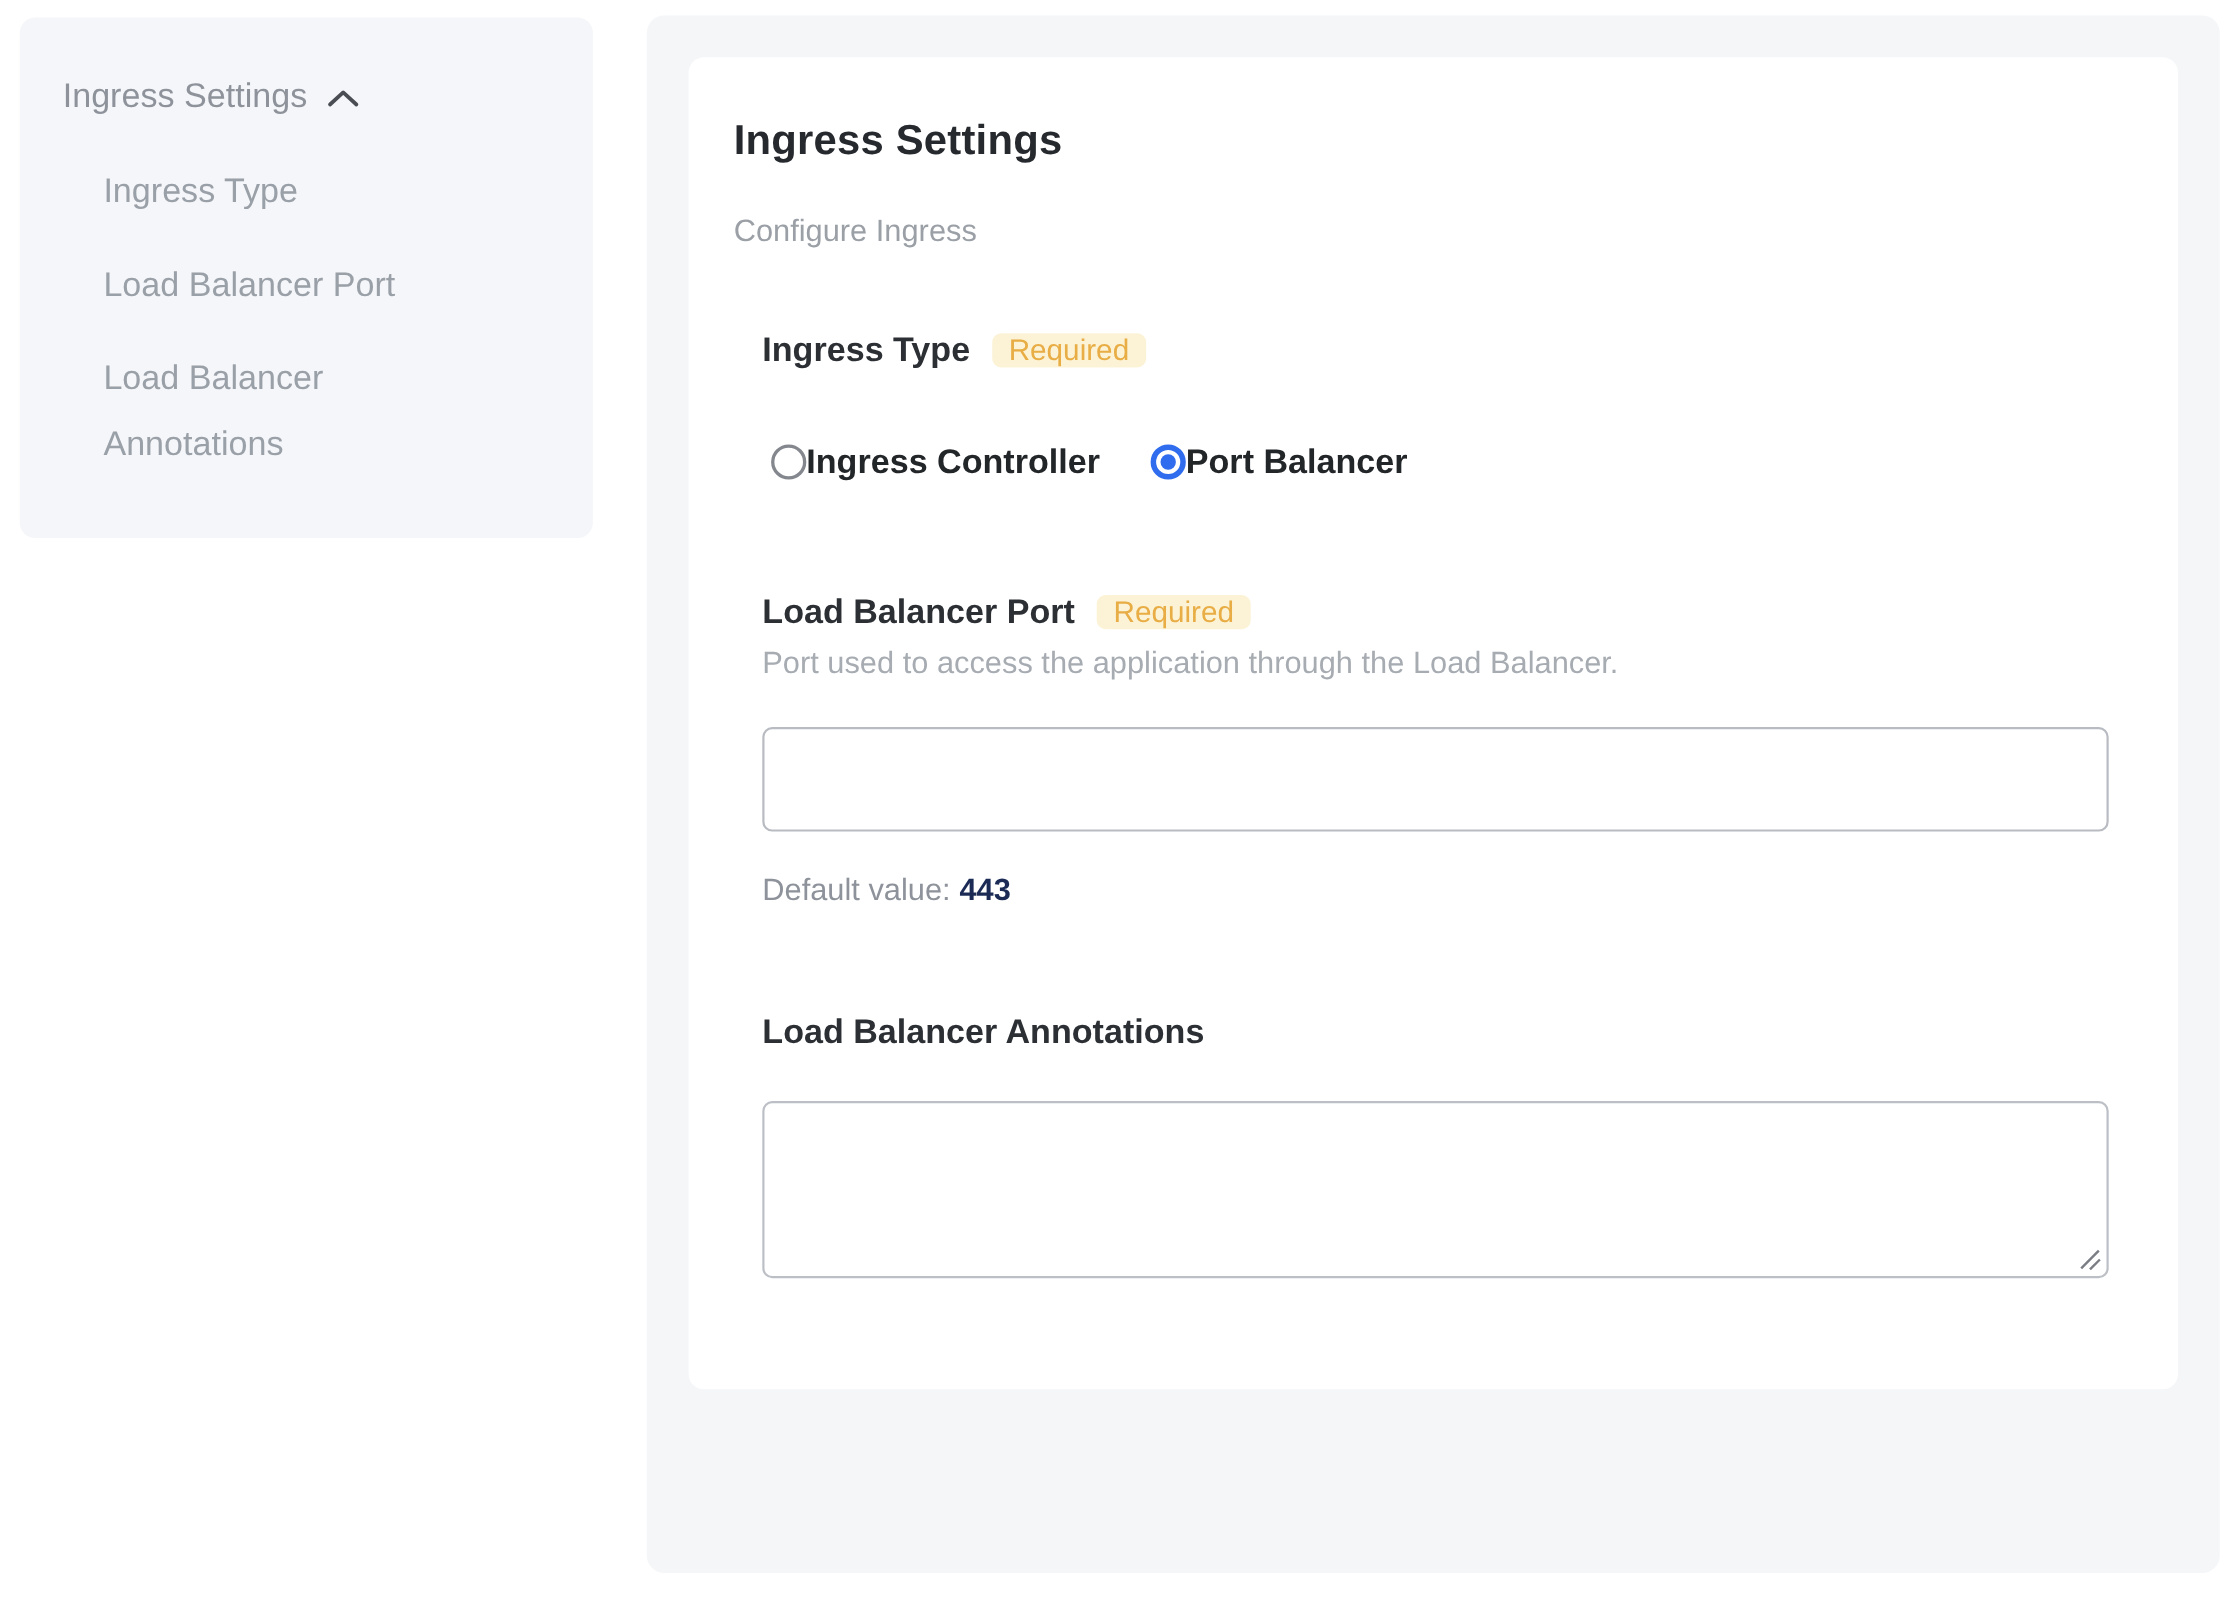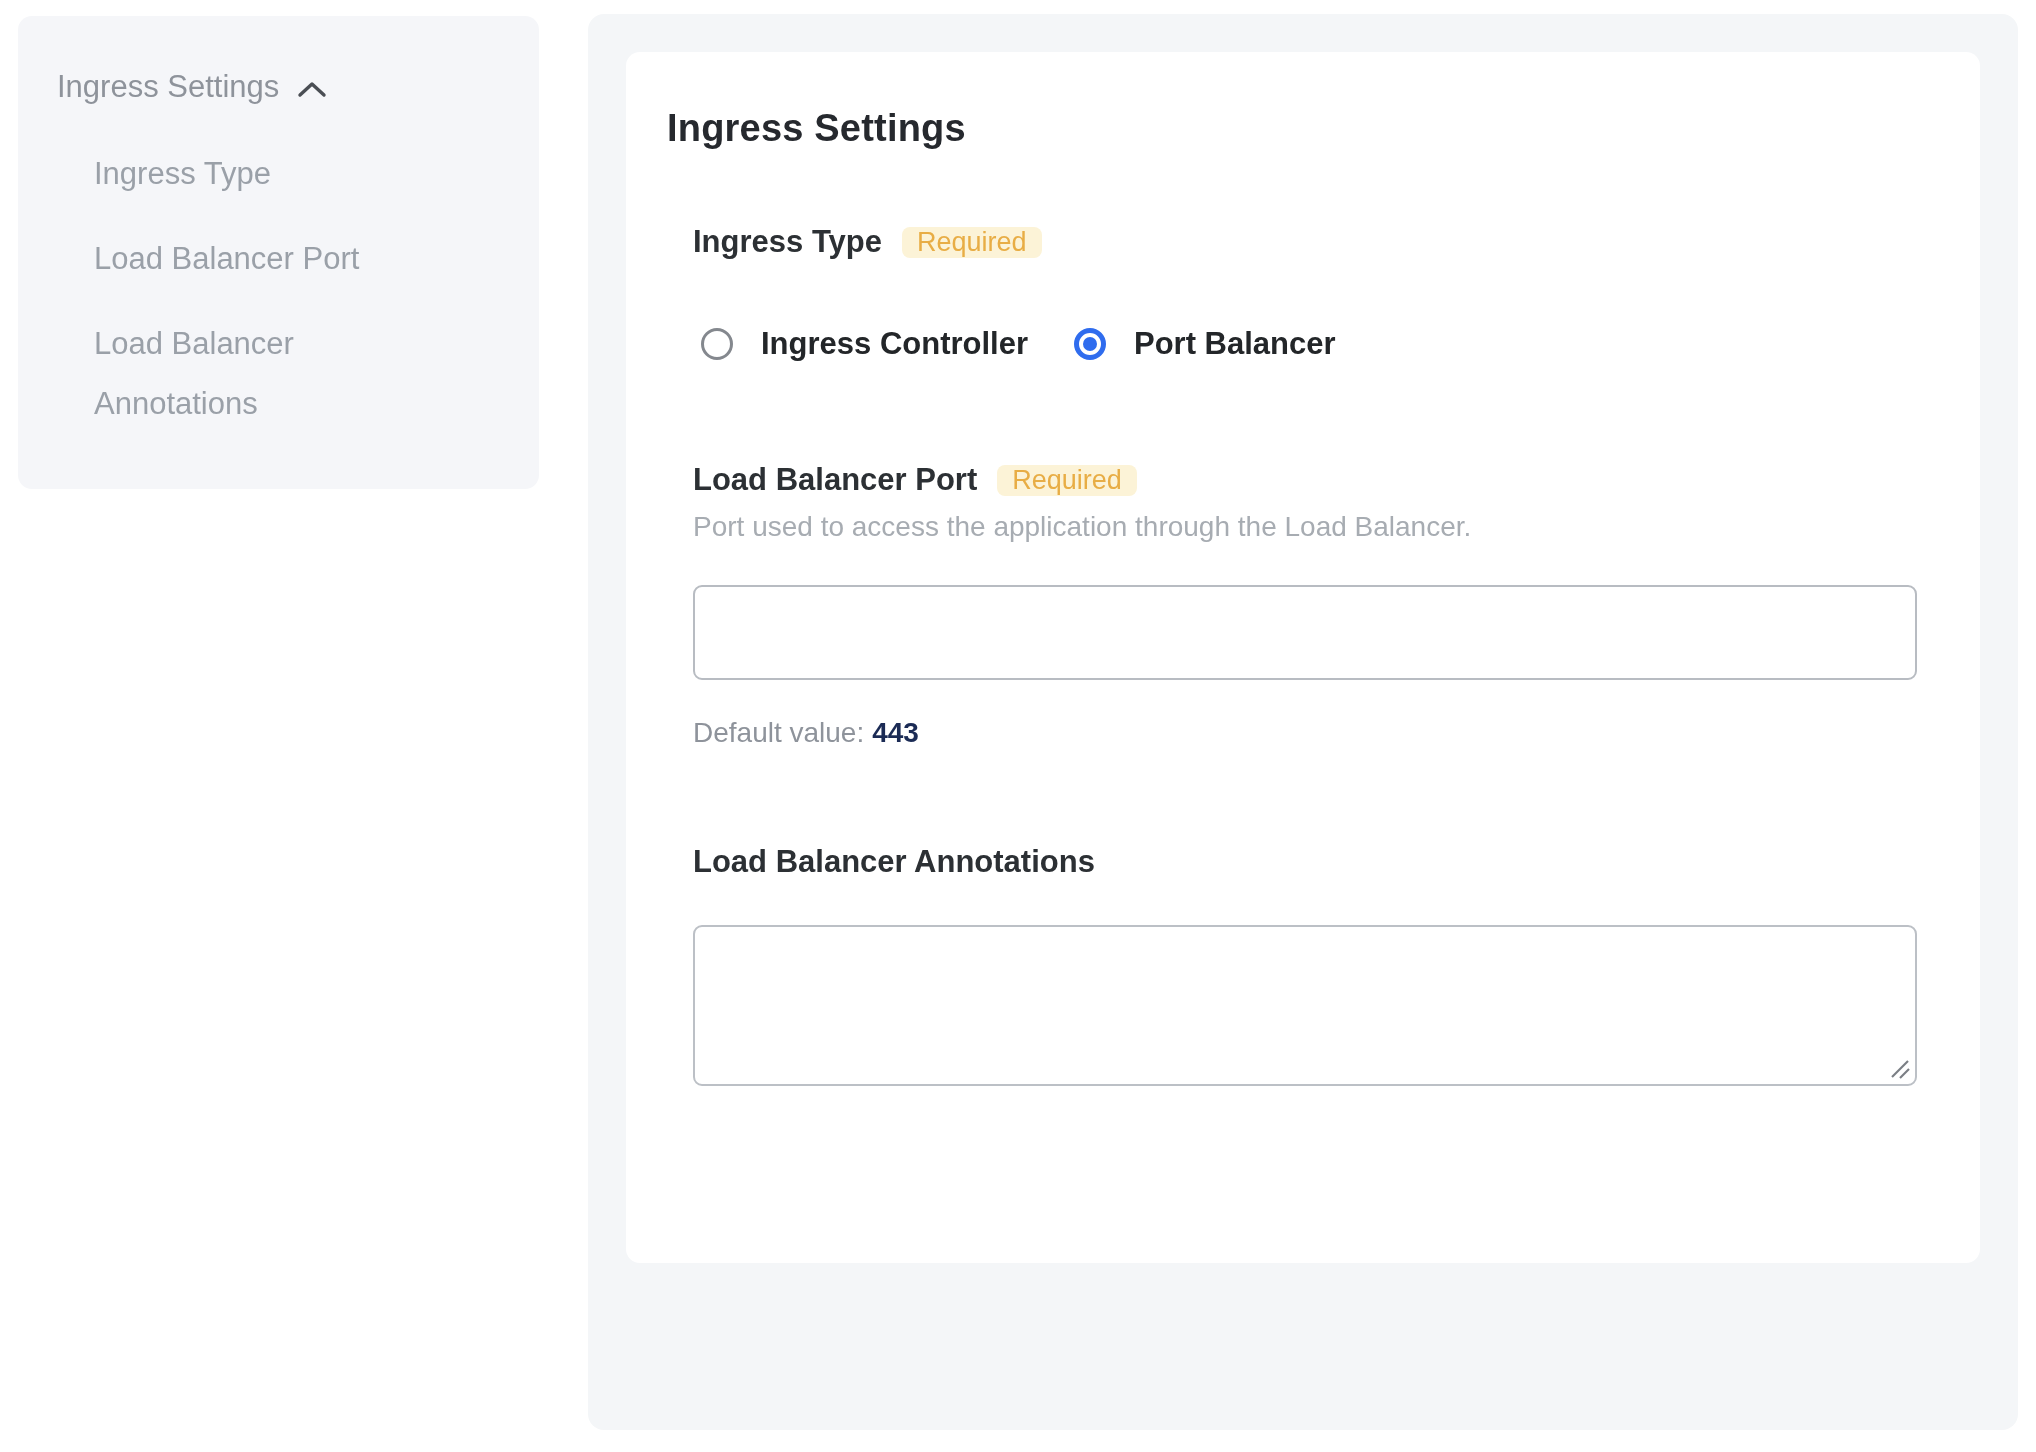--- a/index.html
+++ b/index.html
@@ -45,21 +45,21 @@
   .field-label-row { display:flex; align-items:center; gap:20px; }
   .field-label { font-size:31px; font-weight:bold; color:#2c3034; }
   .badge {
     background:#fcf3d7; color:#e8ad45; font-size:27px;
     padding:0 15px; border-radius:8px;
   }
   .field-desc { margin-top:13px; font-size:28px; color:#a7acb2; }
 
   
   .radio-row { margin-top:66px; margin-left:8px; display:flex; gap:46px; }
-  .radio { display:flex; align-items:center; gap:28px; cursor:pointer; }
+  .radio { display:flex; align-items:center; cursor:pointer; }
   .radio-circle {
     position:relative; width:32px; height:32px; border-radius:50%;
     border:3px solid #84888e; background:#fff; flex:0 0 auto;
   }
   .radio[aria-checked="true"] .radio-circle { border:5px solid #2f6cee; }
   .radio-dot {
     display:none; position:absolute; top:50%; left:50%;
     transform:translate(-50%,-50%);
     width:14px; height:14px; border-radius:50%; background:#2f6cee;
   }
@@ -107,20 +107,21 @@
   <div class="sidebar-nav">
     <div class="sidebar-item">Ingress Type</div>
     <div class="sidebar-item">Load Balancer Port</div>
     <div class="sidebar-item">Load Balancer Annotations</div>
   </div>
 </nav>
 
 <div class="main-panel">
   <section class="card">
     <h1 class="card-title">Ingress Settings</h1>
+    <div class="card-subtitle">Configure Ingress</div>
 
     <div class="fields">
 
       <div class="field-1">
         <div class="field-label-row">
           <span class="field-label">Ingress Type</span>
           <span class="badge">Required</span>
         </div>
 
         <div class="radio-row">

